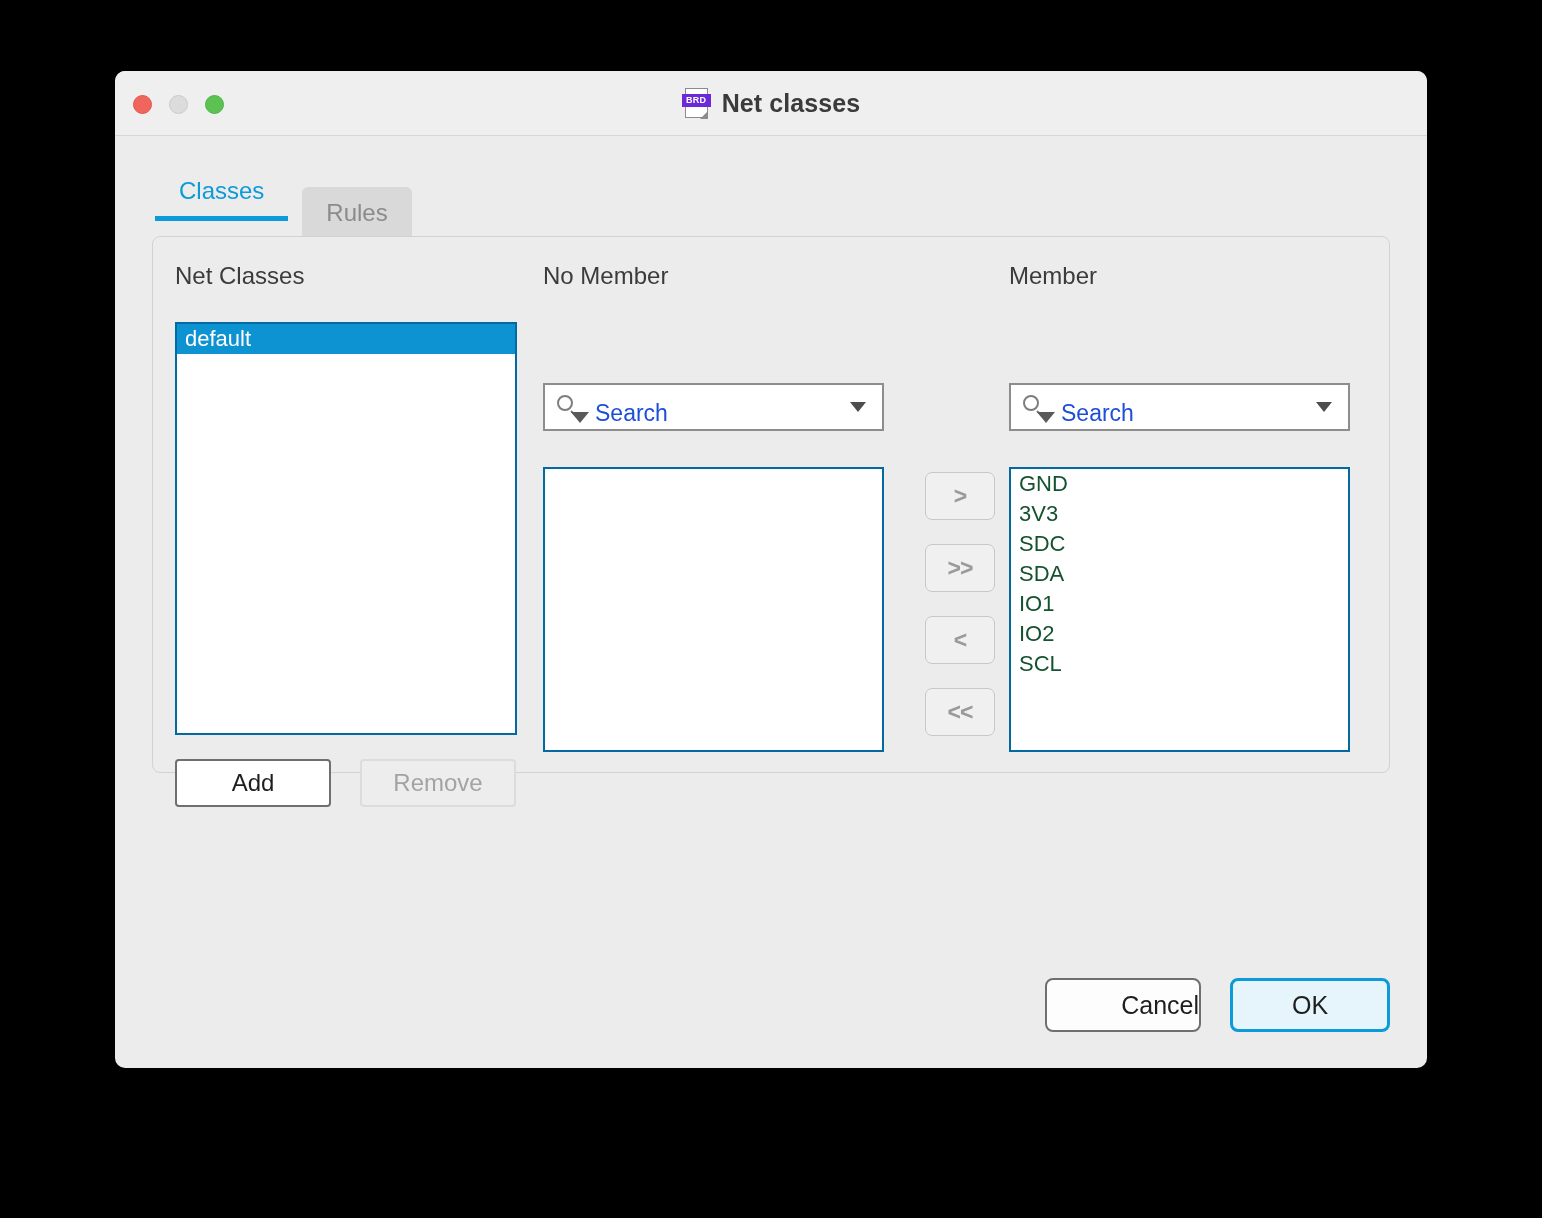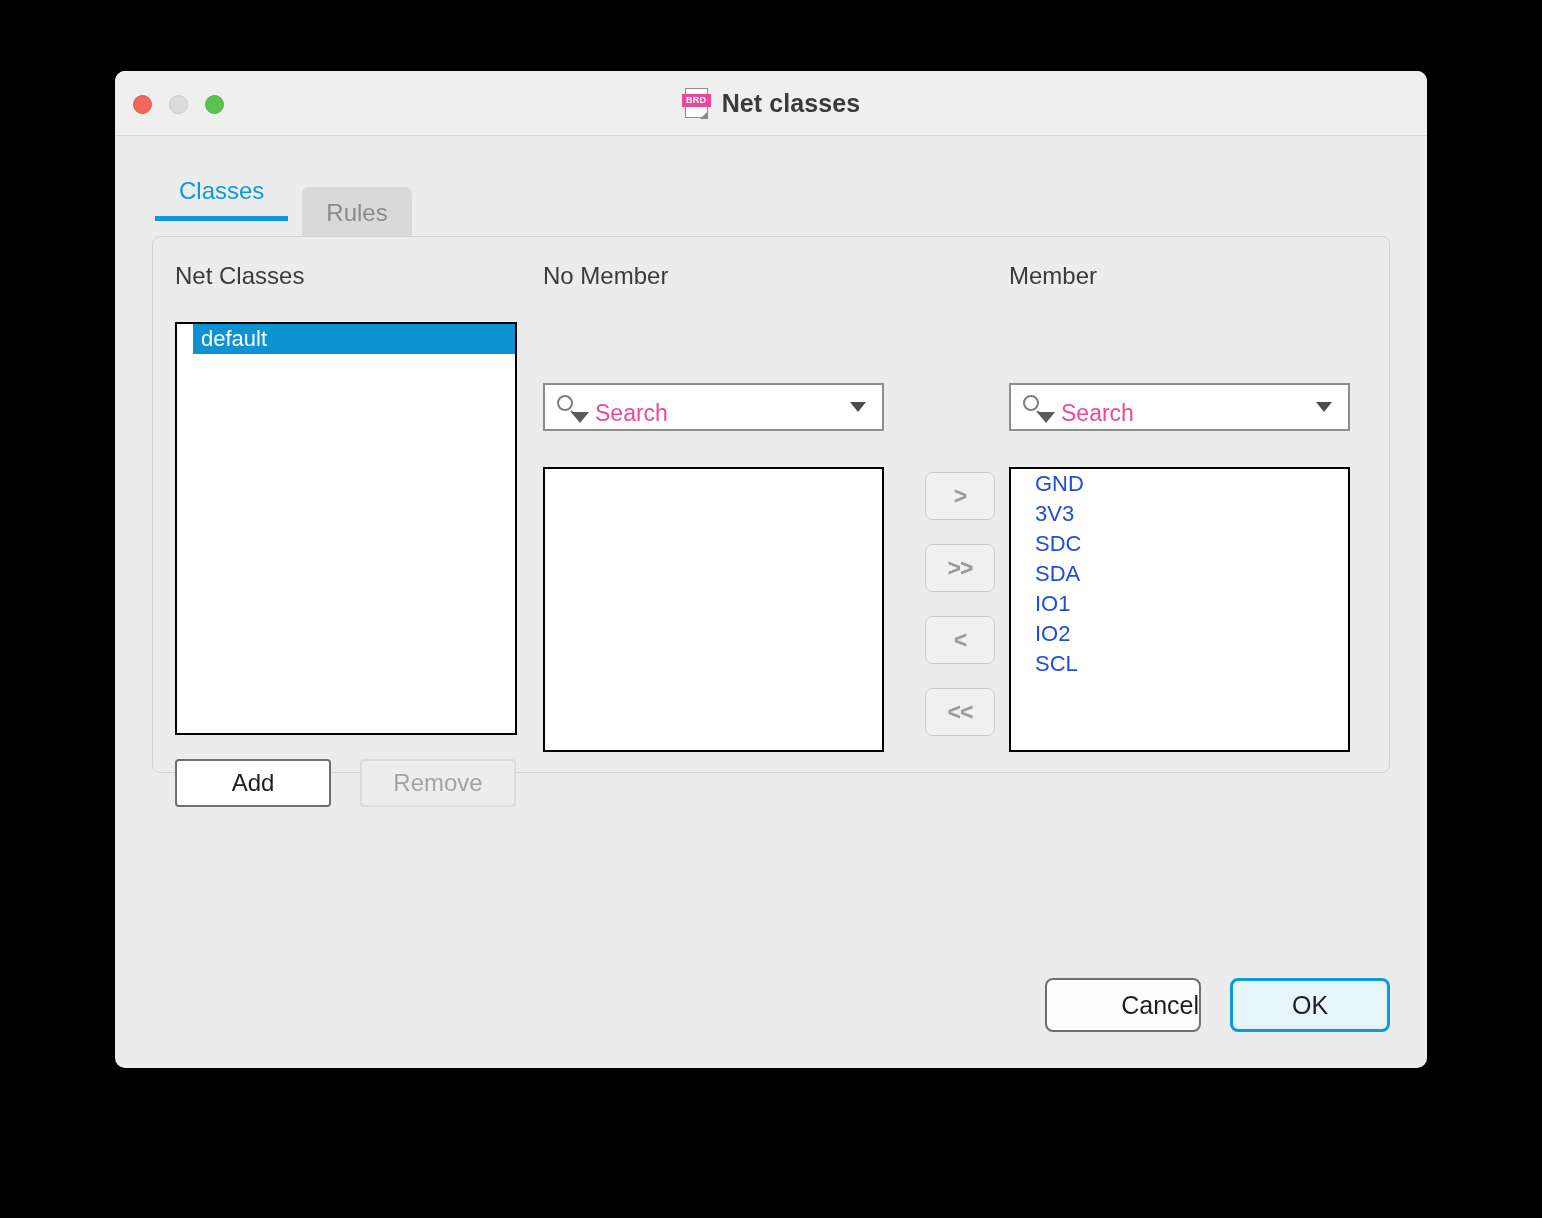--- a/index.html
+++ b/index.html
@@ -74,21 +74,21 @@
     position: absolute;
     right: 3px; bottom: 1px;
     width: 0; height: 0;
     border-left: 8px solid transparent;
     border-bottom: 8px solid #8b8b8b;
   }
   .doc-icon .badge {
     position: absolute;
     left: 0; top: 7px;
     width: 29px; height: 13px;
-    background: #ec4899;
+    background: #6d28d9;
     color: #ffffff;
     font-size: 9px;
     font-weight: bold;
     line-height: 13px;
     text-align: center;
     letter-spacing: 0.3px;
     font-family: "Liberation Sans", sans-serif;
   }
 
   
@@ -138,32 +138,31 @@
     color: #3b3b3b;
   }
   #t-netclasses { left: 22px;  top: 25px; }
   #t-nomember   { left: 390px; top: 25px; }
   #t-member     { left: 856px; top: 25px; }
 
   
   .listbox {
     position: absolute;
     background: #ffffff;
-    border: 2px solid #000000;
+    border: 2px solid #0369a1;
     box-sizing: border-box;
     overflow: hidden;
-    padding-left: 16px;
   }
   #netclasses-list { left: 22px;  top: 85px;  width: 342px; height: 413px; }
   #nomember-list   { left: 390px; top: 230px; width: 341px; height: 285px; }
   #member-list     { left: 856px; top: 230px; width: 341px; height: 285px; }
 
   .list-item {
     font-size: 22px;
-    color: #1d4ed8;
+    color: #14532d;
     padding: 1px 6px 2px 8px;
     line-height: 27px;
     white-space: nowrap;
   }
   .list-item.selected {
     background: #0d92d2;
     color: #ffffff;
   }
 
   
@@ -205,21 +204,21 @@
   .magnifier .caret {
     position: absolute;
     left: 16px; top: 20px;
     width: 0; height: 0;
     border-left: 9px solid transparent;
     border-right: 9px solid transparent;
     border-top: 11px solid #5a5a5a;
   }
   .search-placeholder {
     font-size: 23px;
-    color: #ec4899;
+    color: #1d4ed8;
     margin-left: 6px;
     flex: 1 1 auto;
     margin-top: 12px;
   }
   .combo-caret {
     width: 0; height: 0;
     border-left: 8px solid transparent;
     border-right: 8px solid transparent;
     border-top: 10px solid #4d4d4d;
     margin-right: 16px;

